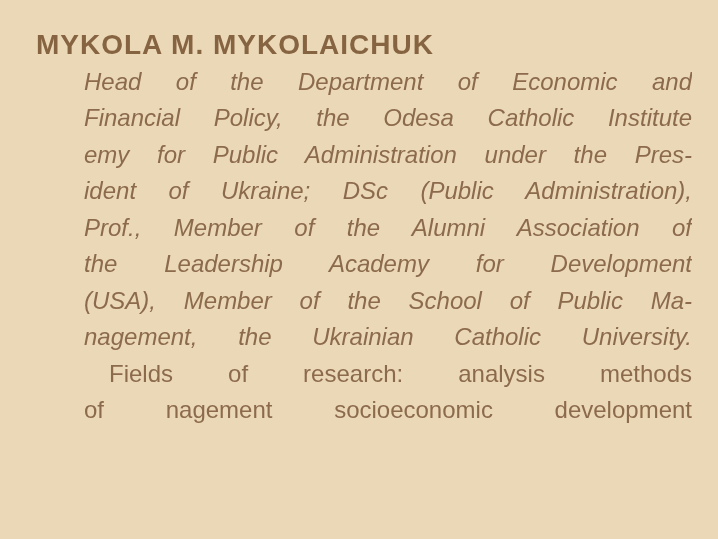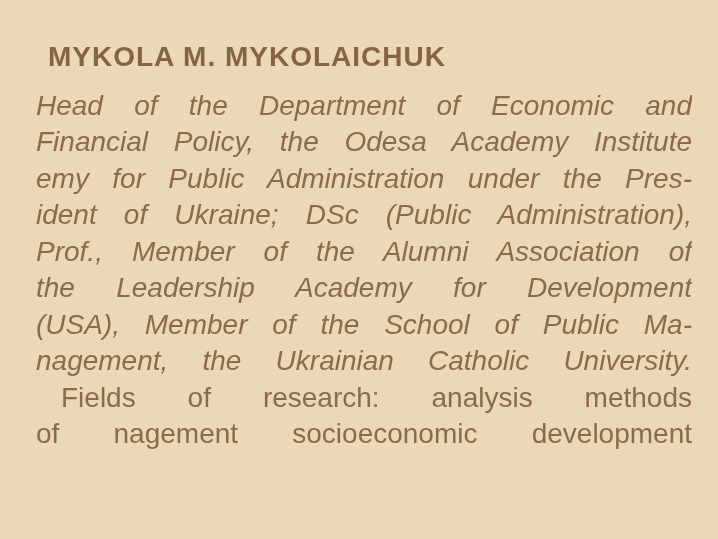--- a/index.html
+++ b/index.html
@@ -11,55 +11,56 @@
     width: 718px;
     height: 539px;
     box-sizing: border-box;
     padding: 27px 26px 0 36px;
     background: #ebd8b7;
     color: #8c6b4c;
     font-family: "Liberation Sans", sans-serif;
     overflow: hidden;
   }
   .title {
-    margin: 12px;
+    margin: 0;
     font-size: 28px;
     font-weight: bold;
     letter-spacing: 1px;
     line-height: 36.5px;
     color: #866442;
     white-space: nowrap;
   }
   .line {
-    font-size: 28px;
+    font-size: 24px;
     line-height: 36.5px;
     height: 36.5px;
     overflow: hidden;
     text-align: justify;
     text-justify: inter-word;
+    margin-left: 48px;
   }
   .just {
     text-align-last: justify;
   }
   .italic {
     font-style: italic;
   }
   .indent {
     text-indent: 25px;
   }
 </style>
 </head>
 <body>
 
 <div class="page" style="background: rgb(235, 216, 183); color: rgb(140, 107, 76);">
   <h1 class="title" style="color: rgb(134, 100, 66);">MYKOLA M. MYKOLAICHUK</h1>
 
   <div>
     <div class="line italic just">Head of the Department of Economic and</div>
-    <div class="line italic just">Financial Policy, the Odesa Academy Institute</div>
+    <div class="line italic just">Financial Policy, the Odesa Catholic Institute</div>
     <div class="line italic just">emy for Public Administration under the Pres-</div>
     <div class="line italic just">ident of Ukraine; DSc (Public Administration),</div>
     <div class="line italic just">Prof., Member of the Alumni Association of</div>
     <div class="line italic just">the Leadership Academy for Development</div>
     <div class="line italic just">(USA), Member of the School of Public Ma-</div>
     <div class="line italic just">nagement, the Ukrainian Catholic University.</div>
   </div>
 
   <div>
     <div class="line just indent">Fields of research: analysis methods</div>

